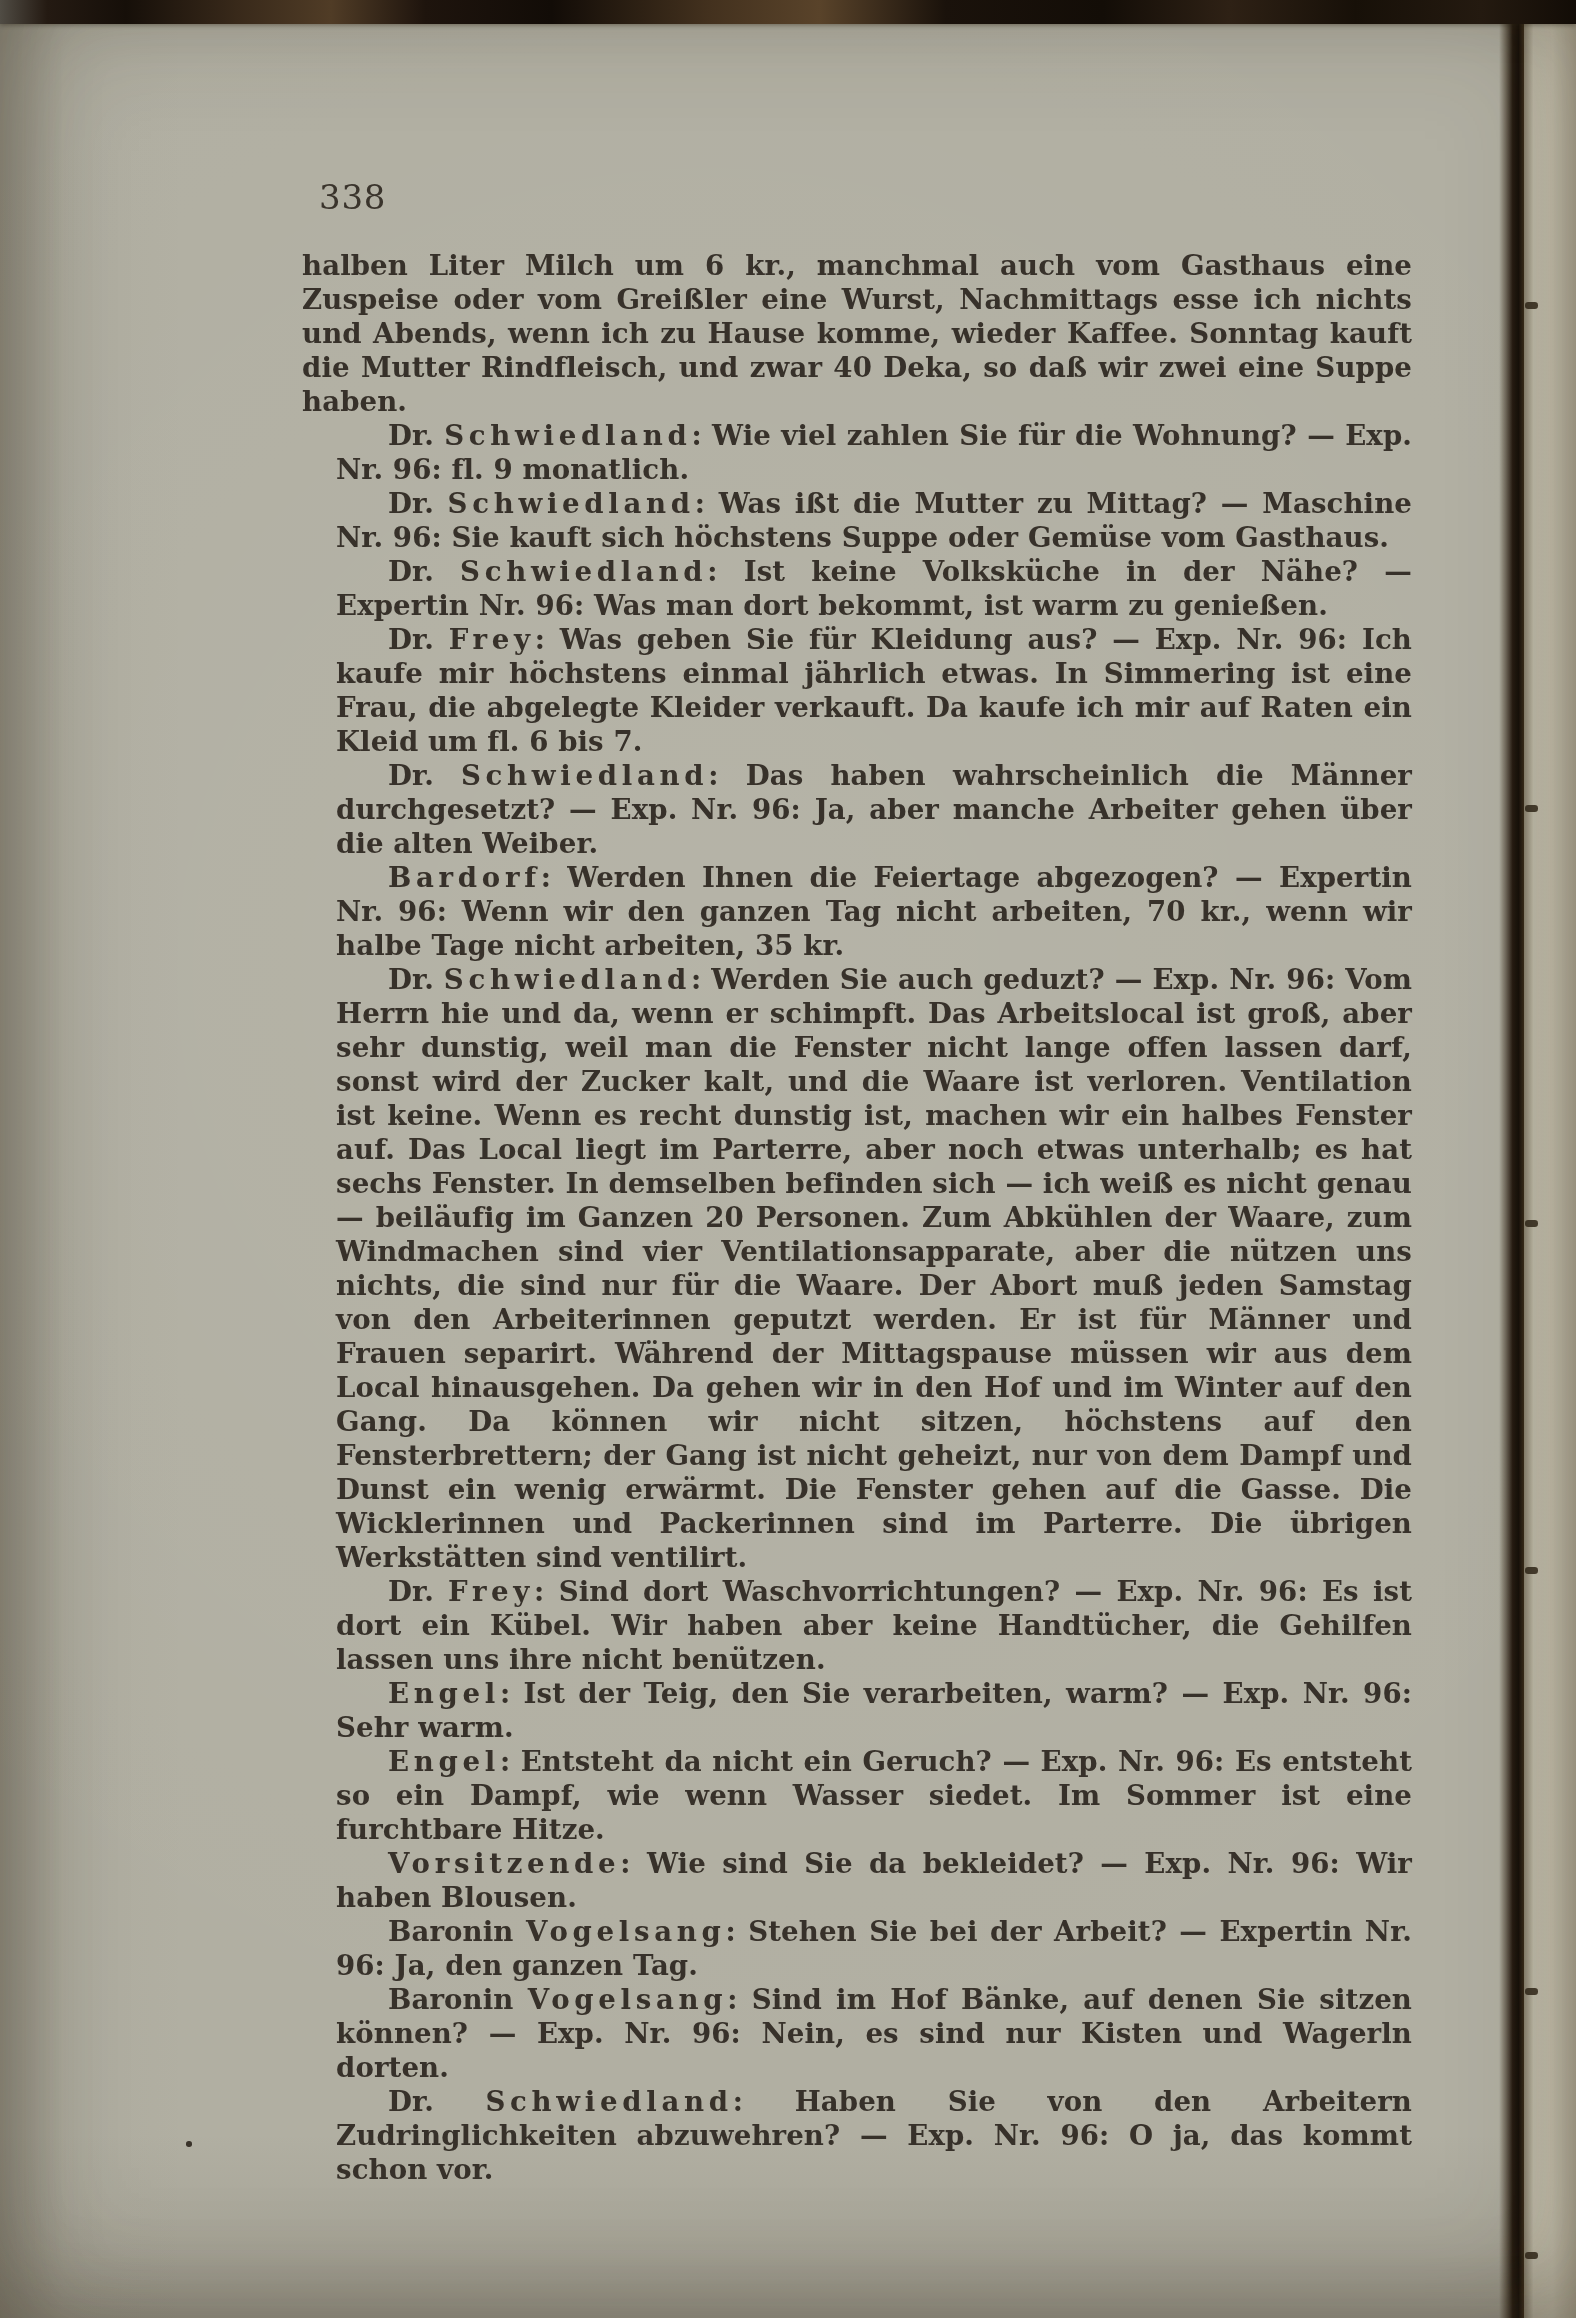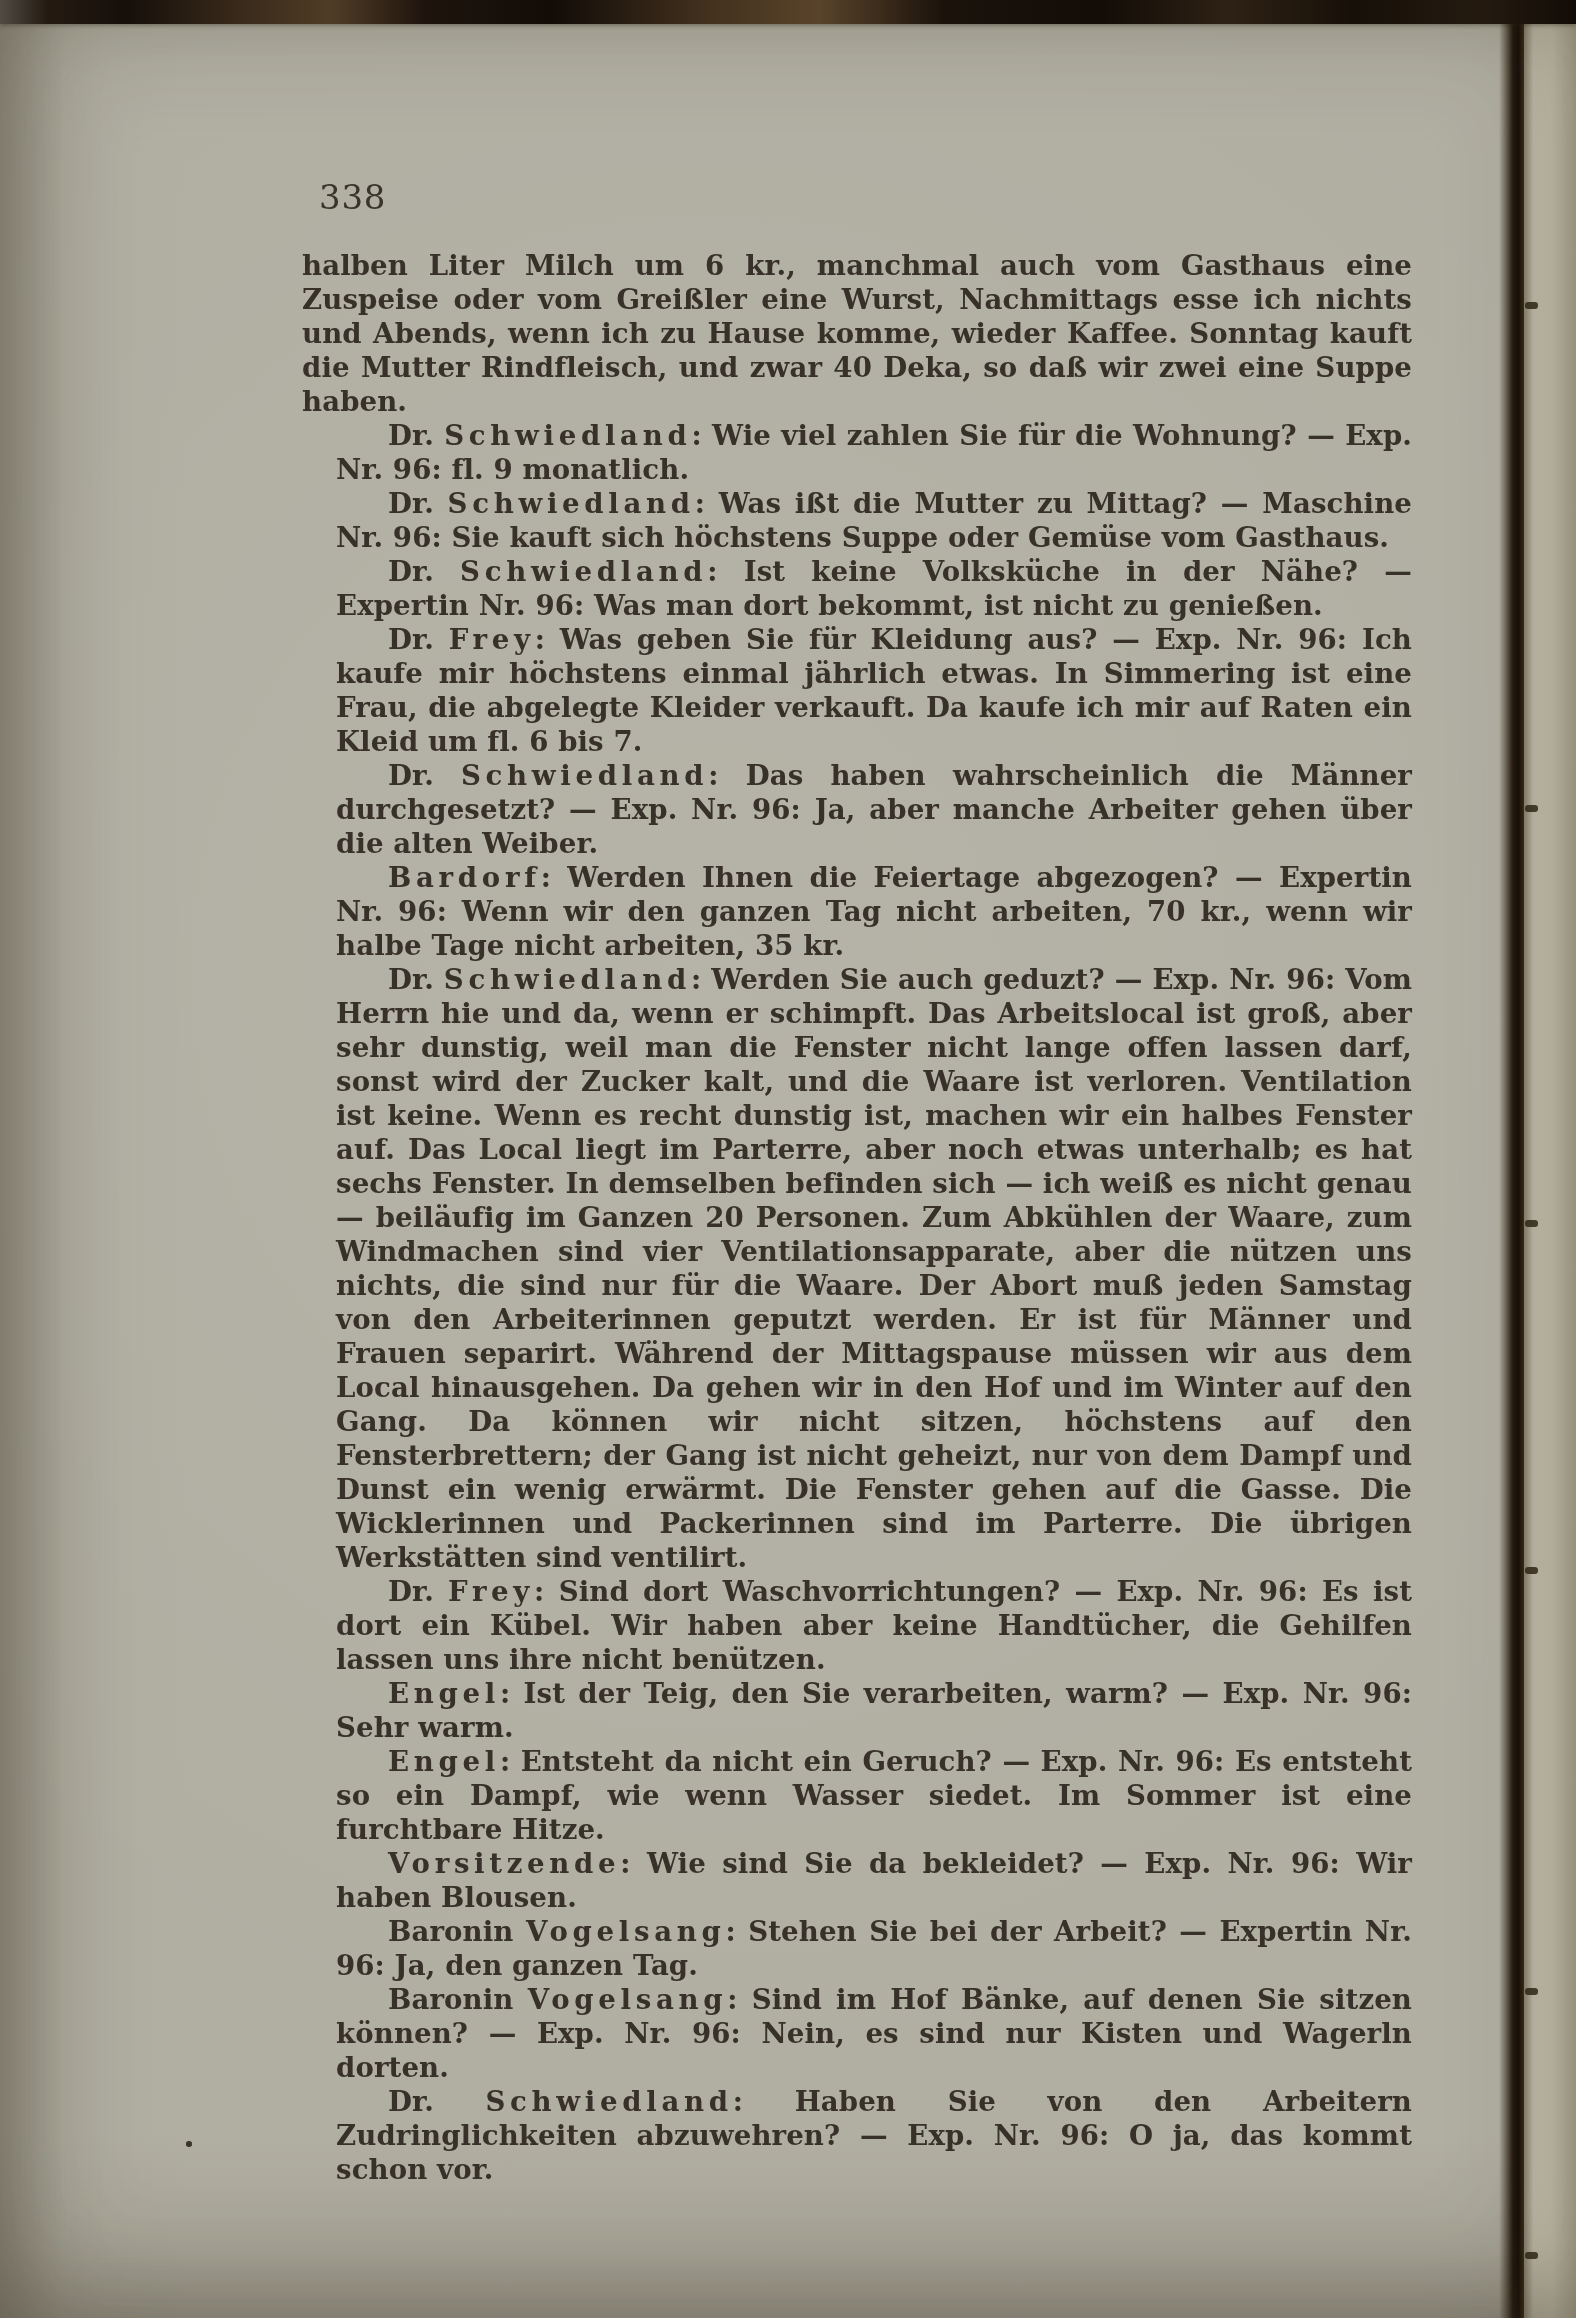--- a/index.html
+++ b/index.html
@@ -83,21 +83,21 @@
   <div class="paper"></div>
   <div class="edge-strip"></div>
   <div class="gutter-dark"></div>
 
   <div class="page-number">338</div>
 
   <div class="text-block">
       <p class="para"><span class="plain">halben Liter Milch um 6 kr., manchmal auch vom Gasthaus eine Zuspeise oder vom Greißler eine Wurst, Nachmittags esse ich nichts und Abends, wenn ich zu Hause komme, wieder Kaffee. Sonntag kauft die Mutter Rindfleisch, und zwar 40 Deka, so daß wir zwei eine Suppe haben.</span></p>
       <p class="para indent"><span class="plain">Dr. </span><span class="spaced">Schwiedland</span><span class="plain">: Wie viel zahlen Sie für die Wohnung? — Exp. Nr. 96: fl. 9 monatlich.</span></p>
       <p class="para indent"><span class="plain">Dr. </span><span class="spaced">Schwiedland</span><span class="plain">: Was ißt die Mutter zu Mittag? — Maschine Nr. 96: Sie kauft sich höchstens Suppe oder Gemüse vom Gasthaus.</span></p>
-      <p class="para indent"><span class="plain">Dr. </span><span class="spaced">Schwiedland</span><span class="plain">: Ist keine Volksküche in der Nähe? — Expertin Nr. 96: Was man dort bekommt, ist nicht zu genießen.</span></p>
+      <p class="para indent"><span class="plain">Dr. </span><span class="spaced">Schwiedland</span><span class="plain">: Ist keine Volksküche in der Nähe? — Expertin Nr. 96: Was man dort bekommt, ist warm zu genießen.</span></p>
       <p class="para indent"><span class="plain">Dr. </span><span class="spaced">Frey</span><span class="plain">: Was geben Sie für Kleidung aus? — Exp. Nr. 96: Ich kaufe mir höchstens einmal jährlich etwas. In Simmering ist eine Frau, die abgelegte Kleider verkauft. Da kaufe ich mir auf Raten ein Kleid um fl. 6 bis 7.</span></p>
       <p class="para indent"><span class="plain">Dr. </span><span class="spaced">Schwiedland</span><span class="plain">: Das haben wahrscheinlich die Männer durchgesetzt? — Exp. Nr. 96: Ja, aber manche Arbeiter gehen über die alten Weiber.</span></p>
       <p class="para indent"><span class="spaced">Bardorf</span><span class="plain">: Werden Ihnen die Feiertage abgezogen? — Expertin Nr. 96: Wenn wir den ganzen Tag nicht arbeiten, 70 kr., wenn wir halbe Tage nicht arbeiten, 35 kr.</span></p>
       <p class="para indent"><span class="plain">Dr. </span><span class="spaced">Schwiedland</span><span class="plain">: Werden Sie auch geduzt? — Exp. Nr. 96: Vom Herrn hie und da, wenn er schimpft. Das Arbeitslocal ist groß, aber sehr dunstig, weil man die Fenster nicht lange offen lassen darf, sonst wird der Zucker kalt, und die Waare ist verloren. Ventilation ist keine. Wenn es recht dunstig ist, machen wir ein halbes Fenster auf. Das Local liegt im Parterre, aber noch etwas unterhalb; es hat sechs Fenster. In demselben befinden sich — ich weiß es nicht genau — beiläufig im Ganzen 20 Personen. Zum Abkühlen der Waare, zum Windmachen sind vier Ventilationsapparate, aber die nützen uns nichts, die sind nur für die Waare. Der Abort muß jeden Samstag von den Arbeiterinnen geputzt werden. Er ist für Männer und Frauen separirt. Während der Mittagspause müssen wir aus dem Local hinausgehen. Da gehen wir in den Hof und im Winter auf den Gang. Da können wir nicht sitzen, höchstens auf den Fensterbrettern; der Gang ist nicht geheizt, nur von dem Dampf und Dunst ein wenig erwärmt. Die Fenster gehen auf die Gasse. Die Wicklerinnen und Packerinnen sind im Parterre. Die übrigen Werkstätten sind ventilirt.</span></p>
       <p class="para indent"><span class="plain">Dr. </span><span class="spaced">Frey</span><span class="plain">: Sind dort Waschvorrichtungen? — Exp. Nr. 96: Es ist dort ein Kübel. Wir haben aber keine Handtücher, die Gehilfen lassen uns ihre nicht benützen.</span></p>
       <p class="para indent"><span class="spaced">Engel</span><span class="plain">: Ist der Teig, den Sie verarbeiten, warm? — Exp. Nr. 96: Sehr warm.</span></p>
       <p class="para indent"><span class="spaced">Engel</span><span class="plain">: Entsteht da nicht ein Geruch? — Exp. Nr. 96: Es entsteht so ein Dampf, wie wenn Wasser siedet. Im Sommer ist eine furchtbare Hitze.</span></p>
       <p class="para indent"><span class="spaced">Vorsitzende</span><span class="plain">: Wie sind Sie da bekleidet? — Exp. Nr. 96: Wir haben Blousen.</span></p>
       <p class="para indent"><span class="plain">Baronin </span><span class="spaced">Vogelsang</span><span class="plain">: Stehen Sie bei der Arbeit? — Expertin Nr. 96: Ja, den ganzen Tag.</span></p>
       <p class="para indent"><span class="plain">Baronin </span><span class="spaced">Vogelsang</span><span class="plain">: Sind im Hof Bänke, auf denen Sie sitzen können? — Exp. Nr. 96: Nein, es sind nur Kisten und Wagerln dorten.</span></p>

